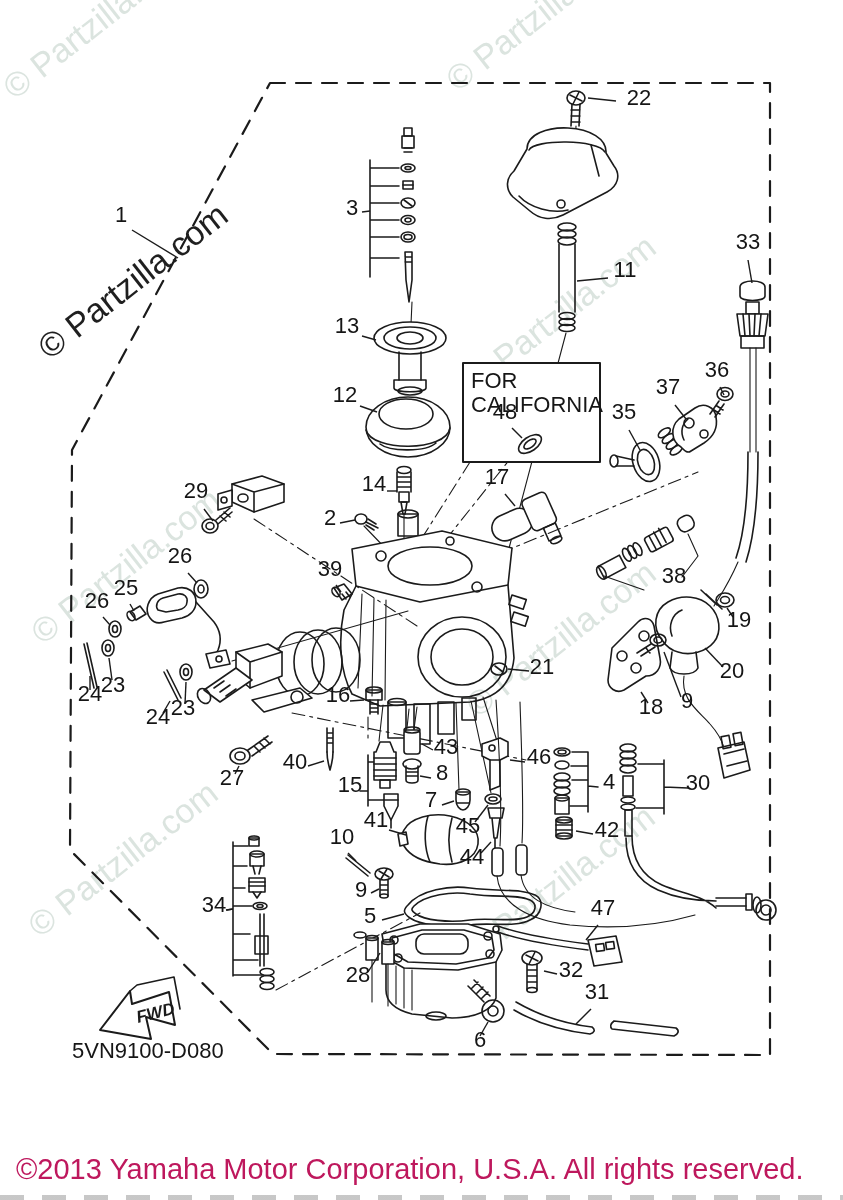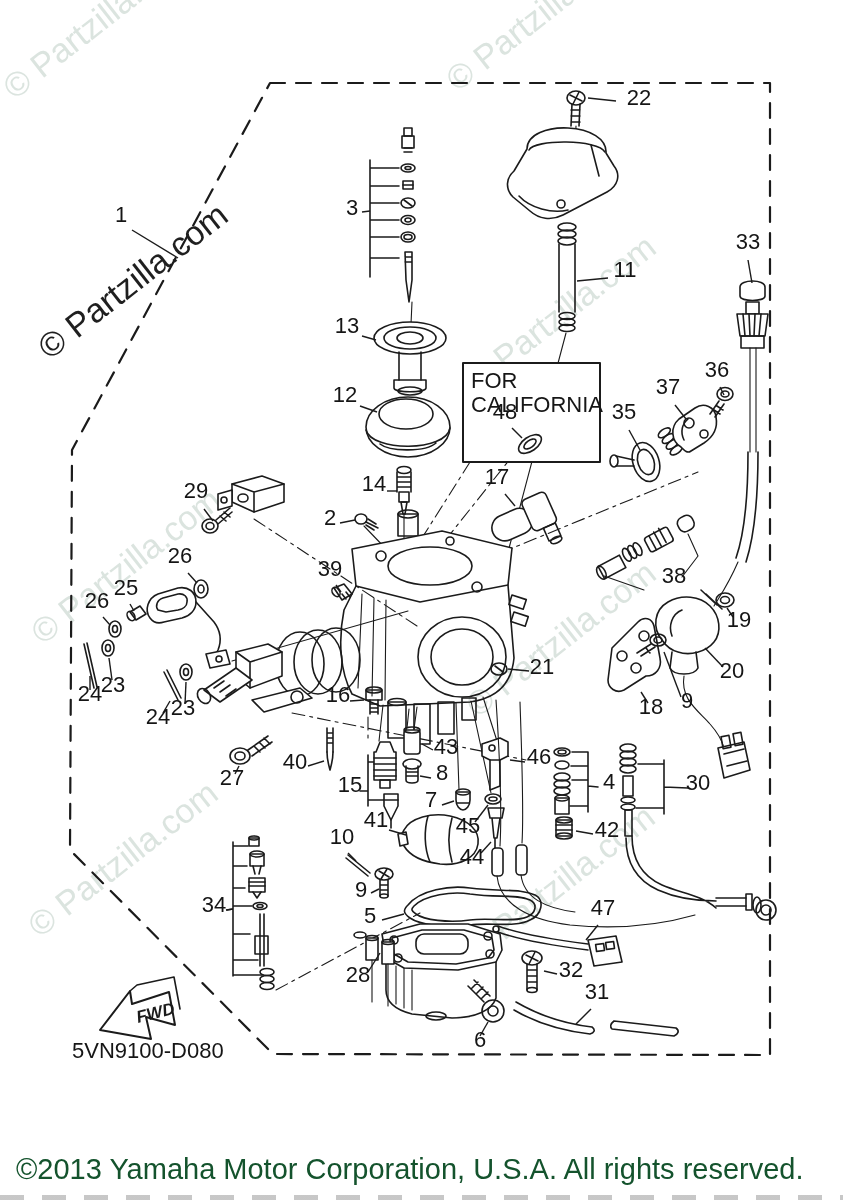--- a/index.html
+++ b/index.html
@@ -5,21 +5,21 @@
   html,body{margin:0;padding:0;background:#fff;}
   .page{position:relative;width:843px;height:1200px;background:#fff;overflow:hidden;
         font-family:"Liberation Sans",sans-serif;}
   svg{position:absolute;top:0;left:0;}
   svg text{font-family:"Liberation Sans",sans-serif;}
   .art{stroke:#1b1b1b;fill:none;stroke-width:1.6;stroke-linecap:round;stroke-linejoin:round;}
   .thin{stroke-width:1.1;}
   .dash{stroke-dasharray:15 11;stroke-width:2.2;}
   .phantom{stroke-dasharray:13 5 3 5;stroke-width:1.1;}
   .wfill{fill:#fff;}
-  .footer{position:absolute;left:16px;top:1153px;width:822px;color:#14532d;
+  .footer{position:absolute;left:16px;top:1153px;width:822px;color:#be185d;
           font-size:29px;letter-spacing:0px;white-space:nowrap;}
   .bottom-strip{position:absolute;left:0;top:1195px;width:843px;height:5px;opacity:.55;
      background:repeating-linear-gradient(90deg,#9a9a9a 0 24px,transparent 24px 42px);}
 </style>
 </head>
 <body>
 
 <div class="page">
 <svg width="843" height="1148" viewBox="0 0 843 1148">
 

